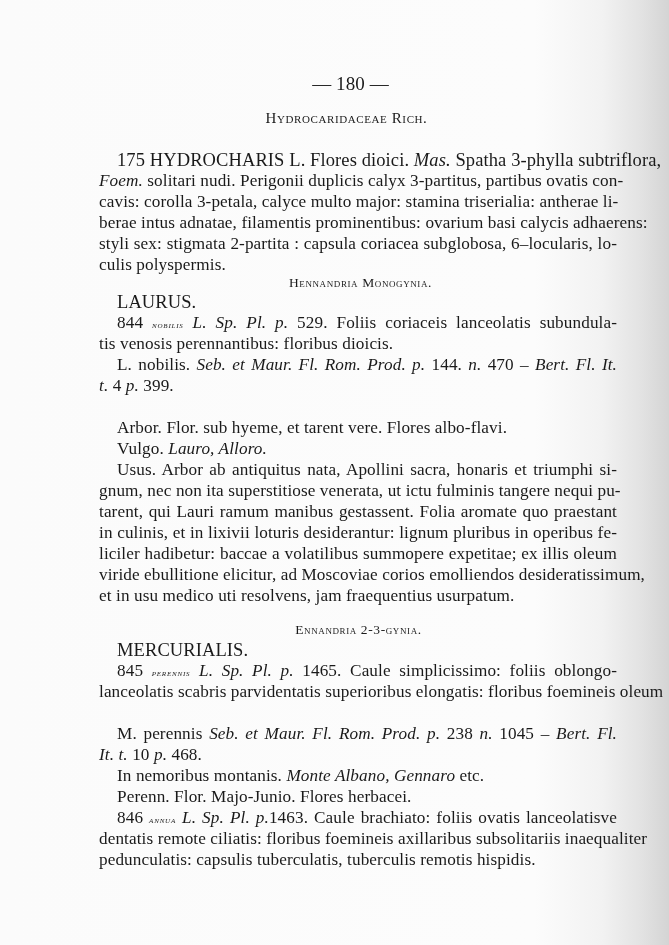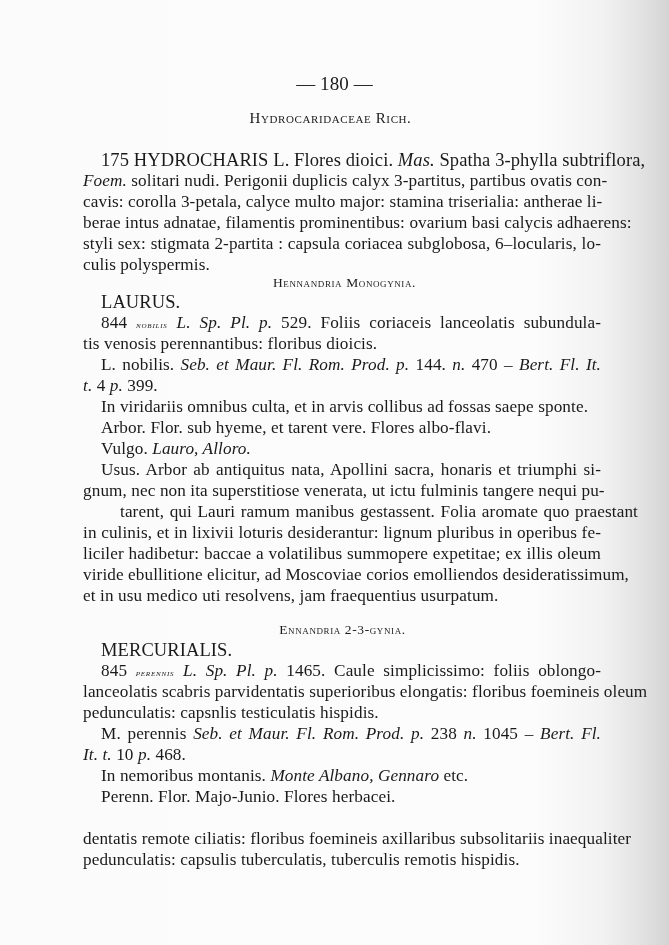--- a/index.html
+++ b/index.html
@@ -2,21 +2,21 @@
 <html><head>
 <meta charset="utf-8">
 <style>
   html, body { margin: 0; padding: 0; }
   body {
     width: 669px; height: 945px; overflow: hidden; position: relative;
     background: linear-gradient(to right, #fbfbfb 0%, #fcfcfc 80%, #f2f2f2 90%, #e2e2e2 96%, #d4d4d4 100%);
     font-family: "Liberation Serif", "DejaVu Serif", serif;
     color: #1a1a1a;
   }
-  .page { position: absolute; left: 0; top: 0; width: 554px; height: 945px; }
+  .page { position: absolute; left: 16px; top: 0; width: 554px; height: 945px; }
   .ln {
     position: absolute; white-space: nowrap; font-size: 17.2px; line-height: 20px;
     letter-spacing: 0.1px;
   }
   .just { left: 83px; width: 518px; text-align: justify; text-align-last: justify; }
   .ind { left: 101px; }
   .fl { left: 83px; }
   .center { left: 0; width: 669px; text-align: center; }
   .sc { font-variant: small-caps; letter-spacing: 0.6px; }
   .big { font-size: 18.5px; }
@@ -39,37 +39,36 @@
   <div class="ln just" style="top:234px;">styli sex: stigmata 2-partita : capsula coriacea subglobosa, 6–locularis, lo-</div>
   <div class="ln fl" style="top:255px;">culis polyspermis.</div>
 
   <div class="ln center sc" style="top:273px; font-size:13.5px; left:10px;">Hennandria Monogynia.</div>
 
   <div class="ln ind big" style="top:292px;">LAURUS.</div>
   <div class="ln just" style="top:313px; left:101px; width:500px;"><span>844 </span><span class="scit">nobilis</span><i> L. Sp. Pl. p.</i><span> 529. Foliis coriaceis lanceolatis subundula-</span></div>
   <div class="ln fl" style="top:334px;">tis venosis perennantibus: floribus dioicis.</div>
   <div class="ln just" style="top:355px; left:101px; width:500px;"><span>L. nobilis. </span><i>Seb. et Maur. Fl. Rom. Prod. p.</i><span> 144. </span><i>n.</i><span> 470 – </span><i>Bert. Fl. It.</i></div>
   <div class="ln fl" style="top:376px;"><i>t.</i><span> 4 </span><i>p.</i><span> 399.</span></div>
-  <div class="ln ind" style="top:397px;">In viridariis omnibus culta, et in arvis collibus ad fossas saepe sponte.</div>
   <div class="ln ind" style="top:418px;">Arbor. Flor. sub hyeme, et tarent vere. Flores albo-flavi.</div>
   <div class="ln ind" style="top:439px;"><span>Vulgo. </span><i>Lauro, Alloro.</i></div>
   <div class="ln just" style="top:460px; left:101px; width:500px;">Usus. Arbor ab antiquitus nata, Apollini sacra, honaris et triumphi si-</div>
   <div class="ln just" style="top:481px;">gnum, nec non ita superstitiose venerata, ut ictu fulminis tangere nequi pu-</div>
-  <div class="ln just" style="top:502px;margin-left:37px;">tarent, qui Lauri ramum manibus gestassent. Folia aromate quo praestant</div>
+  <div class="ln just" style="top:502px;">tarent, qui Lauri ramum manibus gestassent. Folia aromate quo praestant</div>
   <div class="ln just" style="top:523px;">in culinis, et in lixivii loturis desiderantur: lignum pluribus in operibus fe-</div>
   <div class="ln just" style="top:544px;">liciler hadibetur: baccae a volatilibus summopere expetitae; ex illis oleum</div>
   <div class="ln just" style="top:565px;">viride ebullitione elicitur, ad Moscoviae corios emolliendos desideratissimum,</div>
   <div class="ln fl" style="top:586px;">et in usu medico uti resolvens, jam fraequentius usurpatum.</div>
 
   <div class="ln center sc" style="top:620px; font-size:13.5px; left:8px;">Ennandria 2-3-gynia.</div>
 
   <div class="ln ind big" style="top:640px;">MERCURIALIS.</div>
   <div class="ln just" style="top:661px; left:101px; width:500px;"><span>845 </span><span class="scit">perennis</span><i> L. Sp. Pl. p.</i><span> 1465. Caule simplicissimo: foliis oblongo-</span></div>
   <div class="ln just" style="top:682px;">lanceolatis scabris parvidentatis superioribus elongatis: floribus foemineis oleum</div>
-  <div class="ln fl" style="top:703px;">pedunculatis: capsnlis testiculatis hispidis.</div>
   <div class="ln just" style="top:724px; left:101px; width:500px;"><span>M. perennis </span><i>Seb. et Maur. Fl. Rom. Prod. p.</i><span> 238 </span><i>n.</i><span> 1045 – </span><i>Bert. Fl.</i></div>
   <div class="ln fl" style="top:745px;text-align:center;"><i>It. t.</i><span> 10 </span><i>p.</i><span> 468.</span></div>
   <div class="ln ind" style="top:787px;">Perenn. Flor. Majo-Junio. Flores herbacei.</div>
   <div class="ln ind" style="top:766px;"><span>In nemoribus montanis. </span><i>Monte Albano, Gennaro</i><span> etc.</span></div>
+  <div class="ln just" style="top:808px; left:101px; width:500px;"><span>846 </span><span class="scit">annua</span><i> L. Sp. Pl. p.</i><span>1463. Caule brachiato: foliis ovatis lanceolatisve</span></div>
   <div class="ln just" style="top:829px;">dentatis remote ciliatis: floribus foemineis axillaribus subsolitariis inaequaliter</div>
   <div class="ln fl" style="top:850px;">pedunculatis: capsulis tuberculatis, tuberculis remotis hispidis.</div>
 
 </div>
 
 </body></html>

